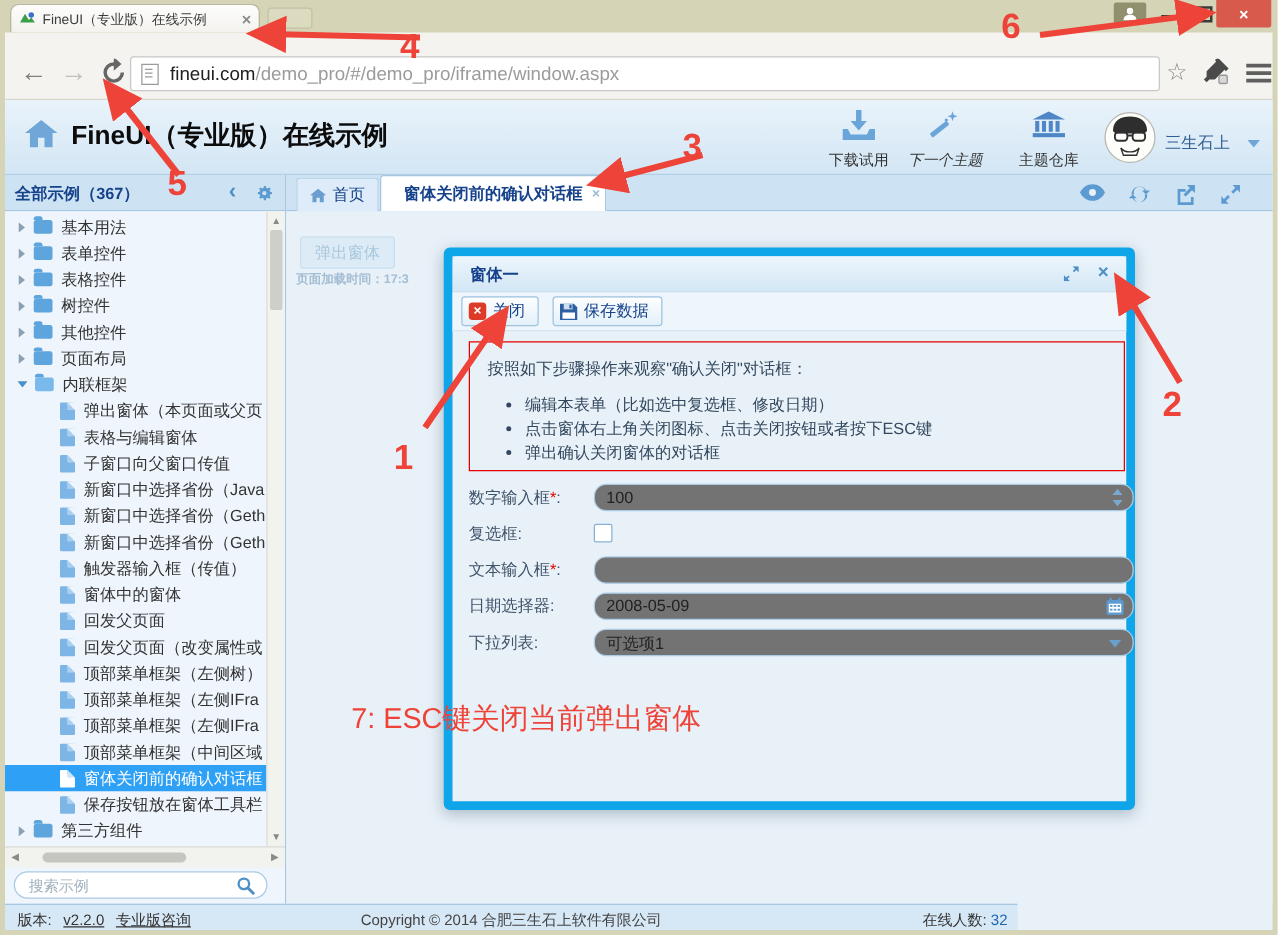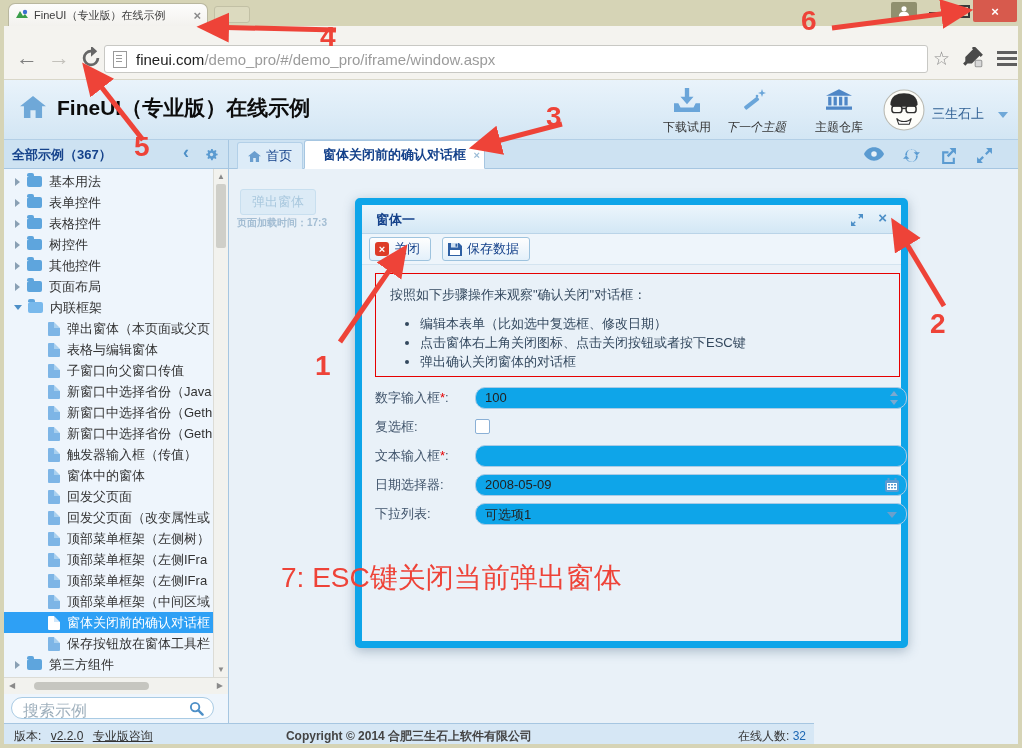--- a/index.html
+++ b/index.html
@@ -71,21 +71,21 @@
   .vscroll{position:absolute;right:0;top:0;width:15px;height:100%;background:#f2f2ee;border-left:1px solid #dcdcd6;box-sizing:border-box;}
   .vscroll .up,.vscroll .dn{position:absolute;left:0;width:100%;text-align:center;font-size:8px;color:#8a8a8a;}
   .vscroll .up{top:3px;}.vscroll .dn{bottom:3px;}
   .vscroll .thumb{position:absolute;left:2px;top:15px;width:10px;height:64px;background:#cfcfc9;border-radius:2px;}
   .hscroll{left:4px;top:677px;width:224px;height:17px;background:#f2f2ee;border-top:1px solid #dcdcd6;box-sizing:border-box;}
   .hscroll .lt,.hscroll .rt{position:absolute;top:3px;font-size:8px;color:#8a8a8a;}
   .hscroll .lt{left:5px;}.hscroll .rt{right:5px;}
   .hscroll .thumb{position:absolute;left:30px;top:4px;width:115px;height:8px;background:#c6c6c0;border-radius:4px;}
   .search-row{left:4px;top:694px;width:224px;height:29px;background:#eef5fc;}
   .search-box{position:absolute;left:7px;top:3px;width:203px;height:22px;background:#fff;border:1px solid #a9cbe4;border-radius:11px;box-sizing:border-box;}
-  .search-ph{position:absolute;left:11px;top:3px;font-size:16px;color:#9fb0bd;}
+  .search-ph{position:absolute;left:11px;top:3px;font-size:12px;color:#9fb0bd;}
   .search-ic{position:absolute;right:9px;top:3px;}
 
   
   .tabstrip{left:229px;top:140px;width:789px;height:29px;background:#cde2f2;border-bottom:1px solid #a6c6e1;box-sizing:border-box;}
   .tab-home{left:237px;top:142px;width:66px;height:27px;background:#ddecf8;border:1px solid #b3d0e8;border-bottom:none;border-radius:3px 3px 0 0;
     display:flex;align-items:center;justify-content:center;gap:5px;font-size:13px;color:#15428b;box-sizing:border-box;}
   .tab-active{left:304px;top:140px;width:181px;height:29px;background:#fff;border:1px solid #a6c6e1;border-bottom:1px solid #fff;border-radius:3px 3px 0 0;
     font-size:13px;font-weight:bold;color:#15428b;box-sizing:border-box;line-height:27px;text-align:center;}
   .tab-active .x{position:absolute;right:4px;top:1px;font-size:11px;font-weight:bold;color:#9cbcd6;}
   .strip-ic{top:147px;}
@@ -109,41 +109,41 @@
   .red-x{width:14px;height:14px;background:#dd3b27;border-radius:3px;color:#fff;font-size:11px;font-weight:bold;line-height:14px;text-align:center;}
   .dlg-body{position:absolute;left:0;top:60px;right:0;bottom:0;}
   .info-box{position:absolute;left:13px;top:8px;width:525px;height:104px;border:1px solid #e60000;box-sizing:border-box;padding:12px 14px;
     font-size:13px;color:#33485e;}
   .info-box ul{margin:11px 0 0 30px;padding:0;}
   .info-box li{margin-bottom:1px;line-height:18px;}
   .dlg-form{position:absolute;left:0;top:120px;right:0;height:160px;}
   .frow{position:absolute;left:0;width:100%;height:22px;}
   .flabel{position:absolute;left:13px;top:0;width:96px;font-size:13px;color:#40546b;line-height:22px;}
   .flabel .req{color:#e60000;}
-  .field{position:absolute;left:113px;top:0;width:432px;height:22px;background:#0ea5e9;border:1px solid #abcbe5;border-radius:10px;box-sizing:border-box;}
+  .field{position:absolute;left:113px;top:0;width:432px;height:22px;background:#737373;border:1px solid #abcbe5;border-radius:10px;box-sizing:border-box;}
   .fval{position:absolute;left:9px;top:2px;font-size:13px;color:#222;}
   .spin{position:absolute;right:8px;top:3px;}
   .spin .up{display:block;width:0;height:0;border-left:4px solid transparent;border-right:4px solid transparent;border-bottom:5px solid #7aa9d0;margin-bottom:4px;}
   .spin .dn{display:block;width:0;height:0;border-left:4px solid transparent;border-right:4px solid transparent;border-top:5px solid #7aa9d0;}
   .cal{position:absolute;right:7px;top:3px;}
   .sel-caret{position:absolute;right:9px;top:8px;width:0;height:0;border-left:5px solid transparent;border-right:5px solid transparent;border-top:6px solid #6aa0cc;}
   .checkbox{position:absolute;left:113px;top:3px;width:13px;height:13px;background:#fff;border:1px solid #8ab0d6;border-radius:2px;}
 
   
   .footer{left:4px;top:723px;width:810px;height:21px;background:#d6e7f5;border-top:1px solid #a6c6e1;box-sizing:border-box;font-size:12px;color:#333;}
   .foot-left{position:absolute;left:10px;top:4px;}
   .foot-left a{color:#333;text-decoration:underline;margin-left:6px;}
-  .foot-center{position:absolute;left:0;right:0;top:4px;text-align:center;color:#444;font-weight:bold;}
+  .foot-center{position:absolute;left:0;right:0;top:4px;text-align:center;color:#444;}
   .foot-right{position:absolute;right:8px;top:4px;}
   .foot-right .cnt{color:#1a66b3;}
 
   
   .anno-overlay{position:absolute;left:0;top:0;z-index:90;pointer-events:none;}
   .anno-num{position:absolute;z-index:91;font-size:28px;font-weight:bold;color:var(--anno);pointer-events:none;}
-  .anno-note{position:absolute;z-index:91;font-size:28px;color:var(--anno);pointer-events:none;white-space:nowrap;}
+  .anno-note{position:absolute;z-index:91;font-size:23px;color:var(--anno);pointer-events:none;white-space:nowrap;}
   .n1{left:315px;top:350px;} .n2{left:930px;top:308px;} .n3{left:546px;top:101px;}
   .n4{left:320px;top:21px;}  .n5{left:134px;top:131px;} .n6{left:801px;top:5px;}
   .note7{left:281px;top:559px;} .note8{left:281px;top:594px;}
 </style>
 </head>
 <body>
 
 <div id="app" style="--anno: #ee4338;">
 
   <div class="abs chrome-tab">

